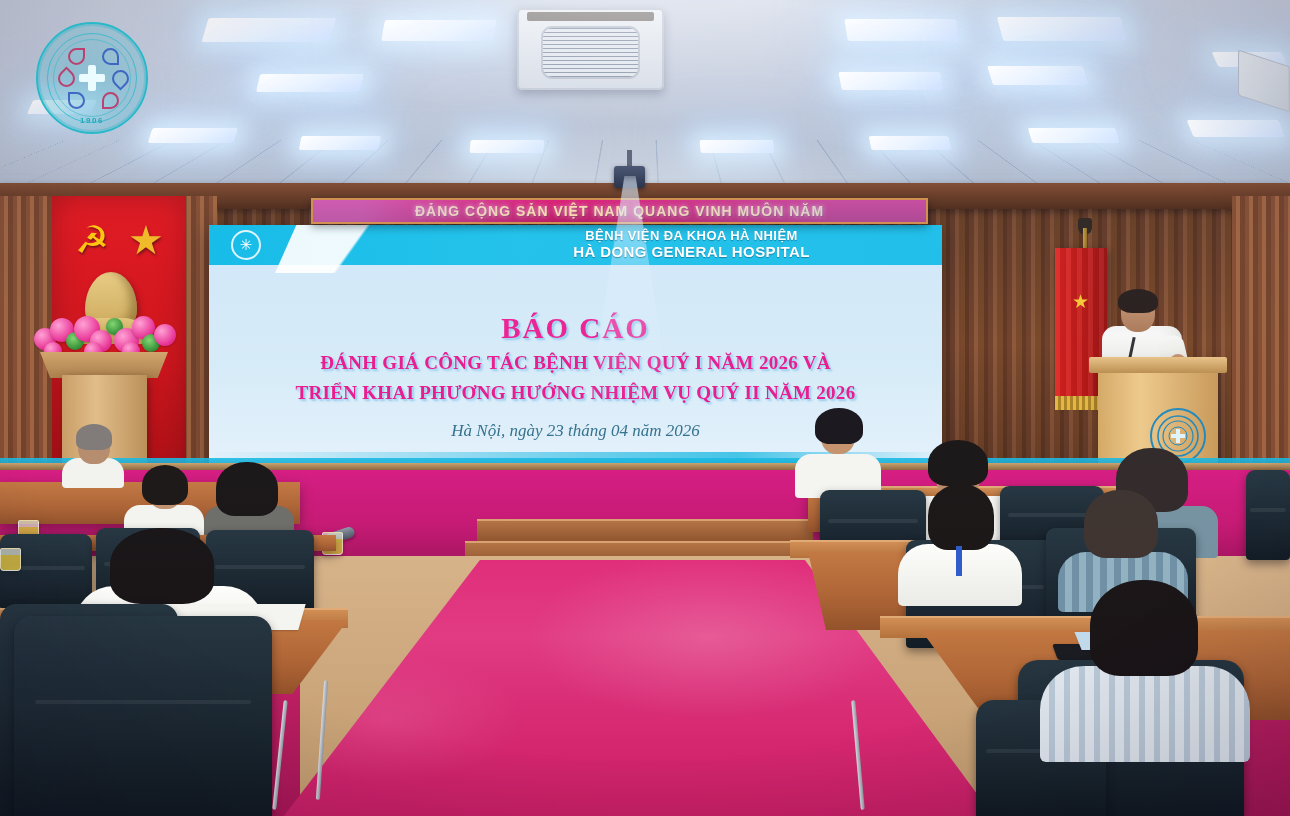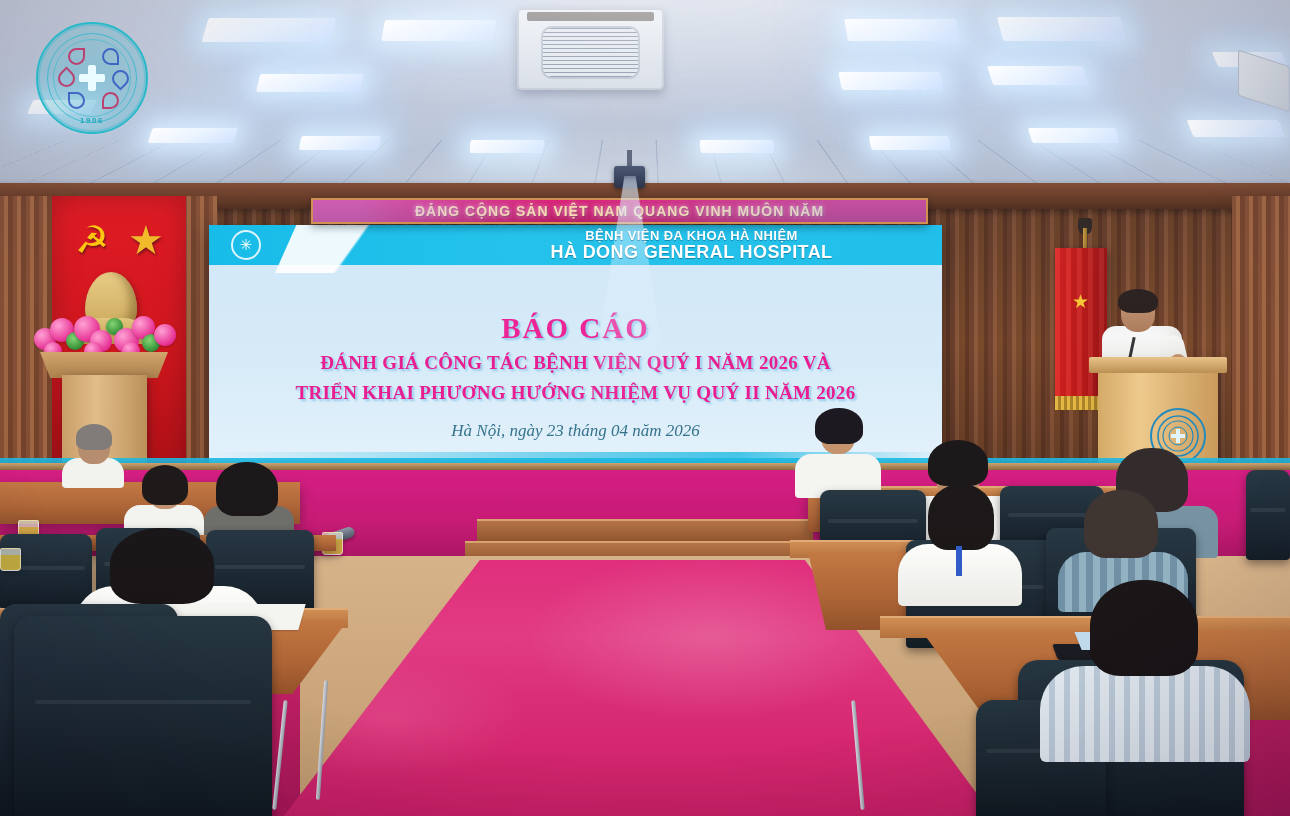--- a/index.html
+++ b/index.html
@@ -176,21 +176,21 @@
     color:#fff; font-size:15px;
   }
   .slide-head-text{
     position:absolute; left:250px; right:18px; top:3px;
     text-align:center; color:#fff;
     font-weight:bold; letter-spacing:.4px;
     text-shadow:0 1px 1px rgba(0,60,90,.45);
     z-index:3;
   }
   .slide-head-text div:nth-child(1){ font-size:13px; line-height:16px; }
-  .slide-head-text div:nth-child(2){ font-size:18px; line-height:16px; }
+  .slide-head-text div:nth-child(2){ font-size:15px; line-height:16px; }
 
   .slide-title{
     position:absolute; left:0; right:0; top:87px; text-align:center;
     font-family:"Liberation Serif", serif;
     font-size:29px; font-weight:bold; letter-spacing:2px;
     color:#ec1c8e;
     text-shadow:1px 1px 0 #9fd4ef, 2px 2px 2px rgba(120,190,230,.8);
   }
   .slide-sub{
     position:absolute; left:14px; right:14px; top:123px; text-align:center;

